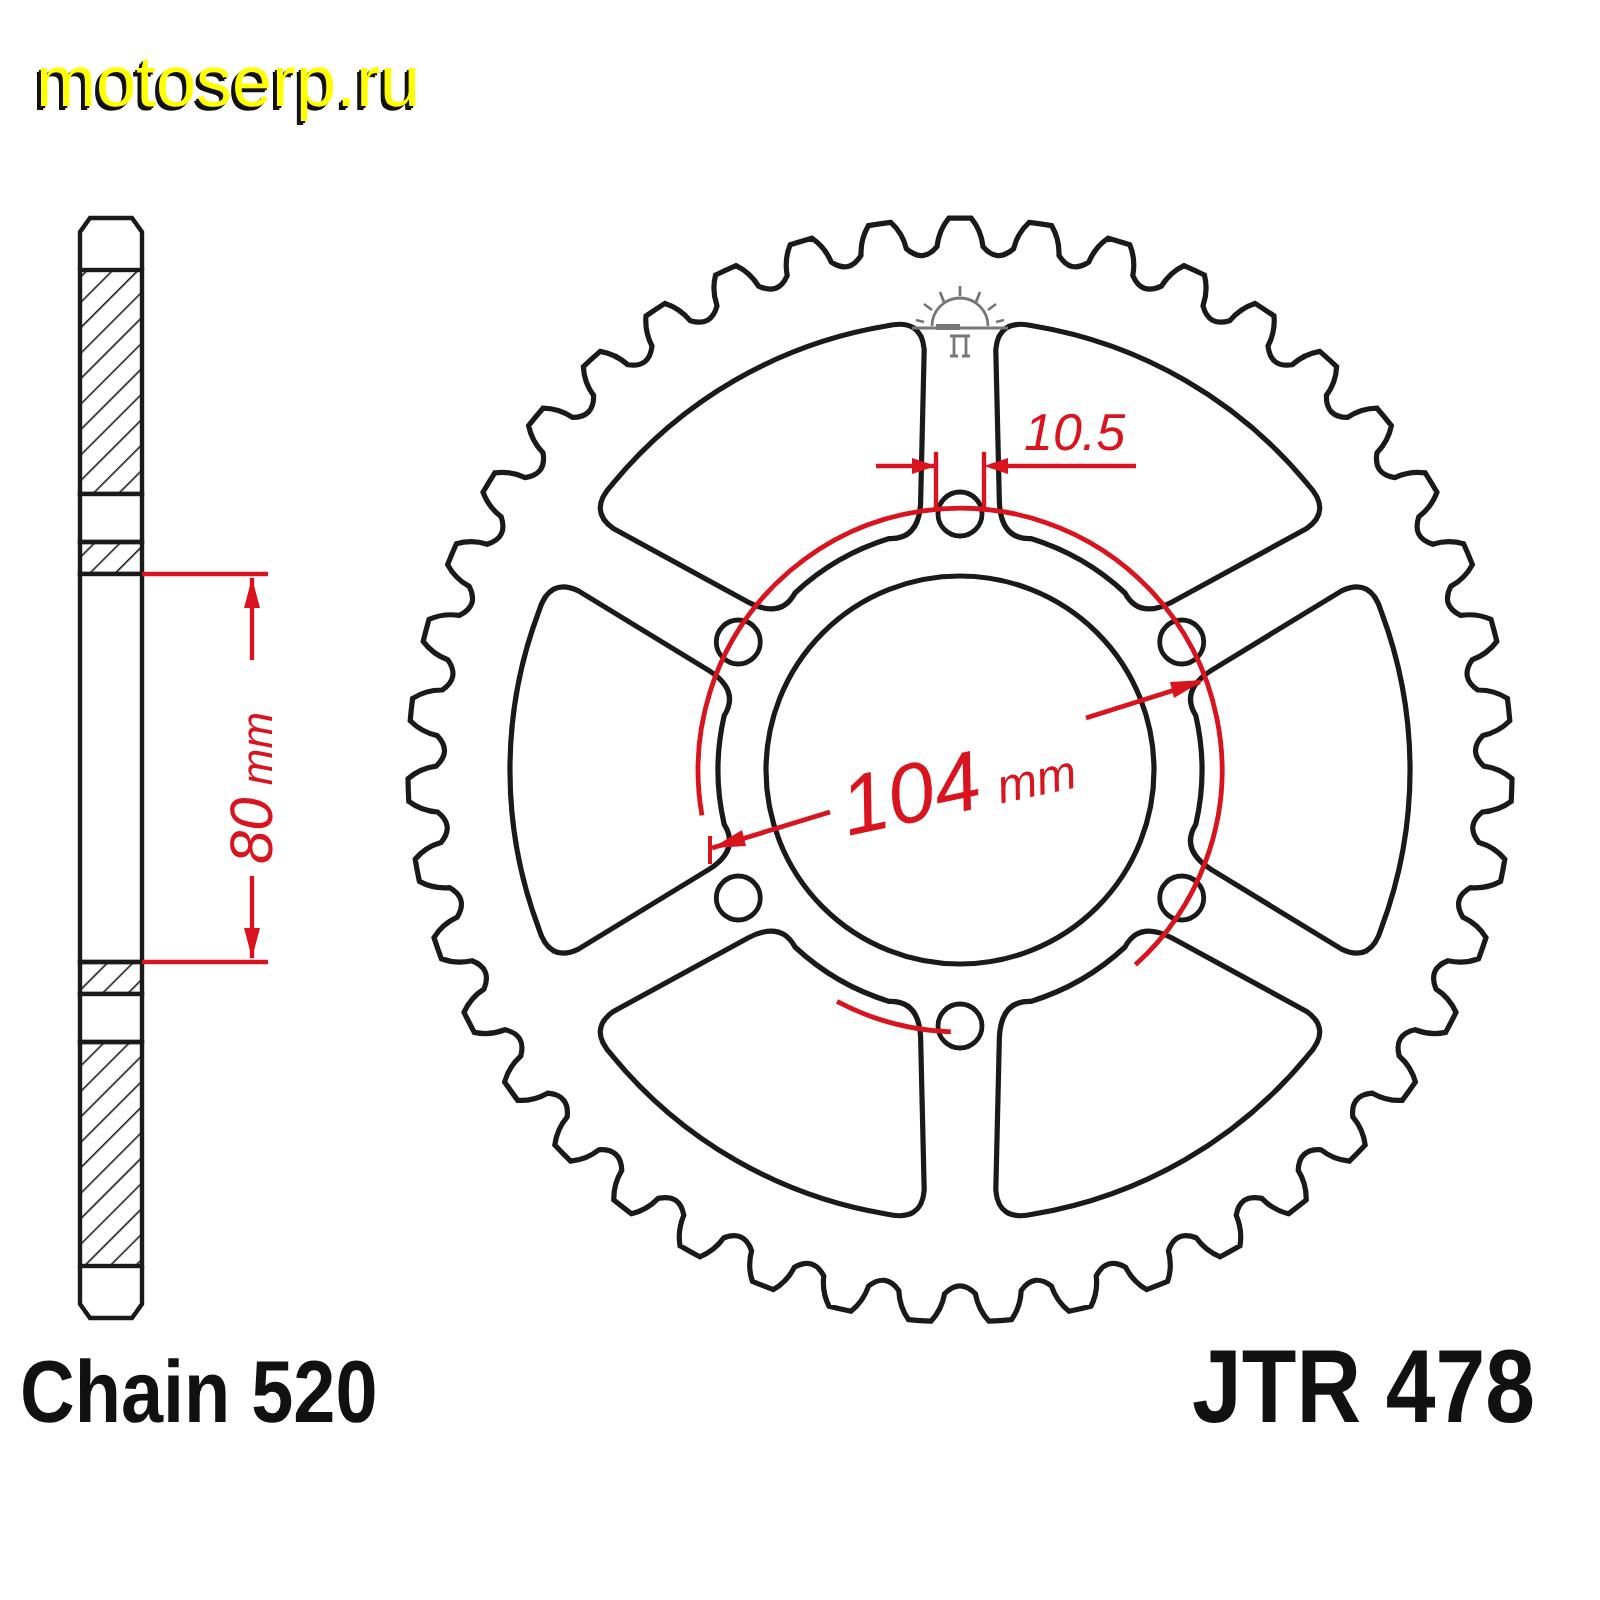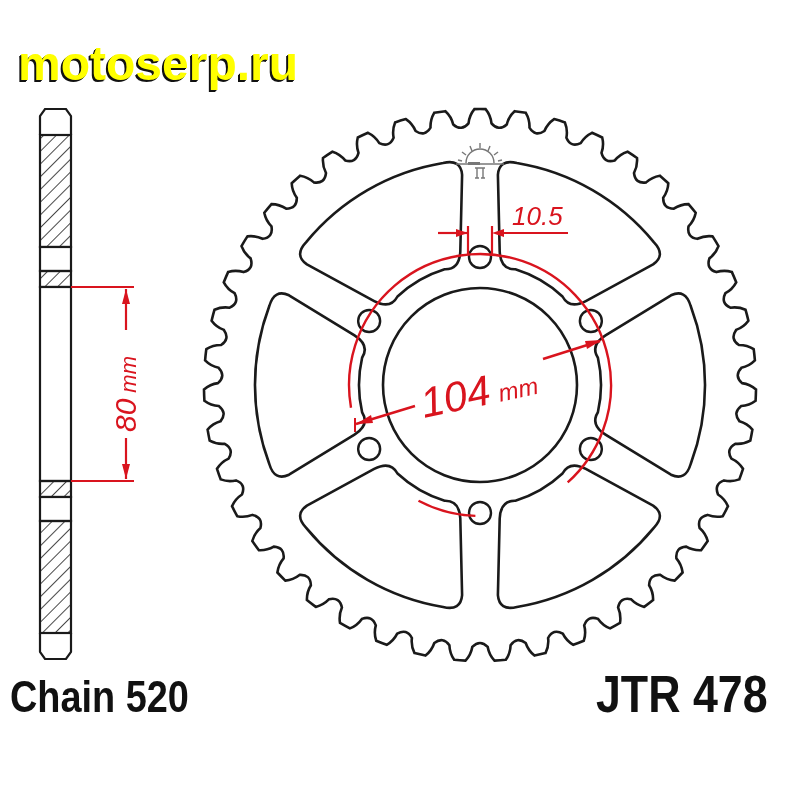--- a/index.html
+++ b/index.html
@@ -1,19 +1,19 @@
 <!DOCTYPE html>
 <html><head>
 <meta charset="utf-8">
 <style>
   html, body { margin: 0; padding: 0; background: #ffffff; }
   body { width: 800px; height: 800px; position: relative; overflow: hidden; font-family: "Liberation Sans", sans-serif; }
   .watermark {
-    position: absolute; left: 18px; top: 36px;
-    font-family: "Liberation Sans", sans-serif; font-weight: bold; font-size: 48px;
+    position: absolute; left: 18px; top: 20px;
+    font-family: "Liberation Sans", sans-serif; font-weight: normal; font-size: 36px;
     color: #ffff00; letter-spacing: 0px;
     text-shadow: -2px 2px 0 #111111, -1px 1px 0 #111111;
   }
   .caption {
     position: absolute; top: 672px;
     font-family: "Liberation Sans", sans-serif; font-weight: bold; color: #111111;
     transform: scaleX(0.86); transform-origin: left top;
   }
   .caption.chain { left: 10px; font-size: 44px; }
   .caption.part { left: 596px; font-size: 52px; top: 664px; }

